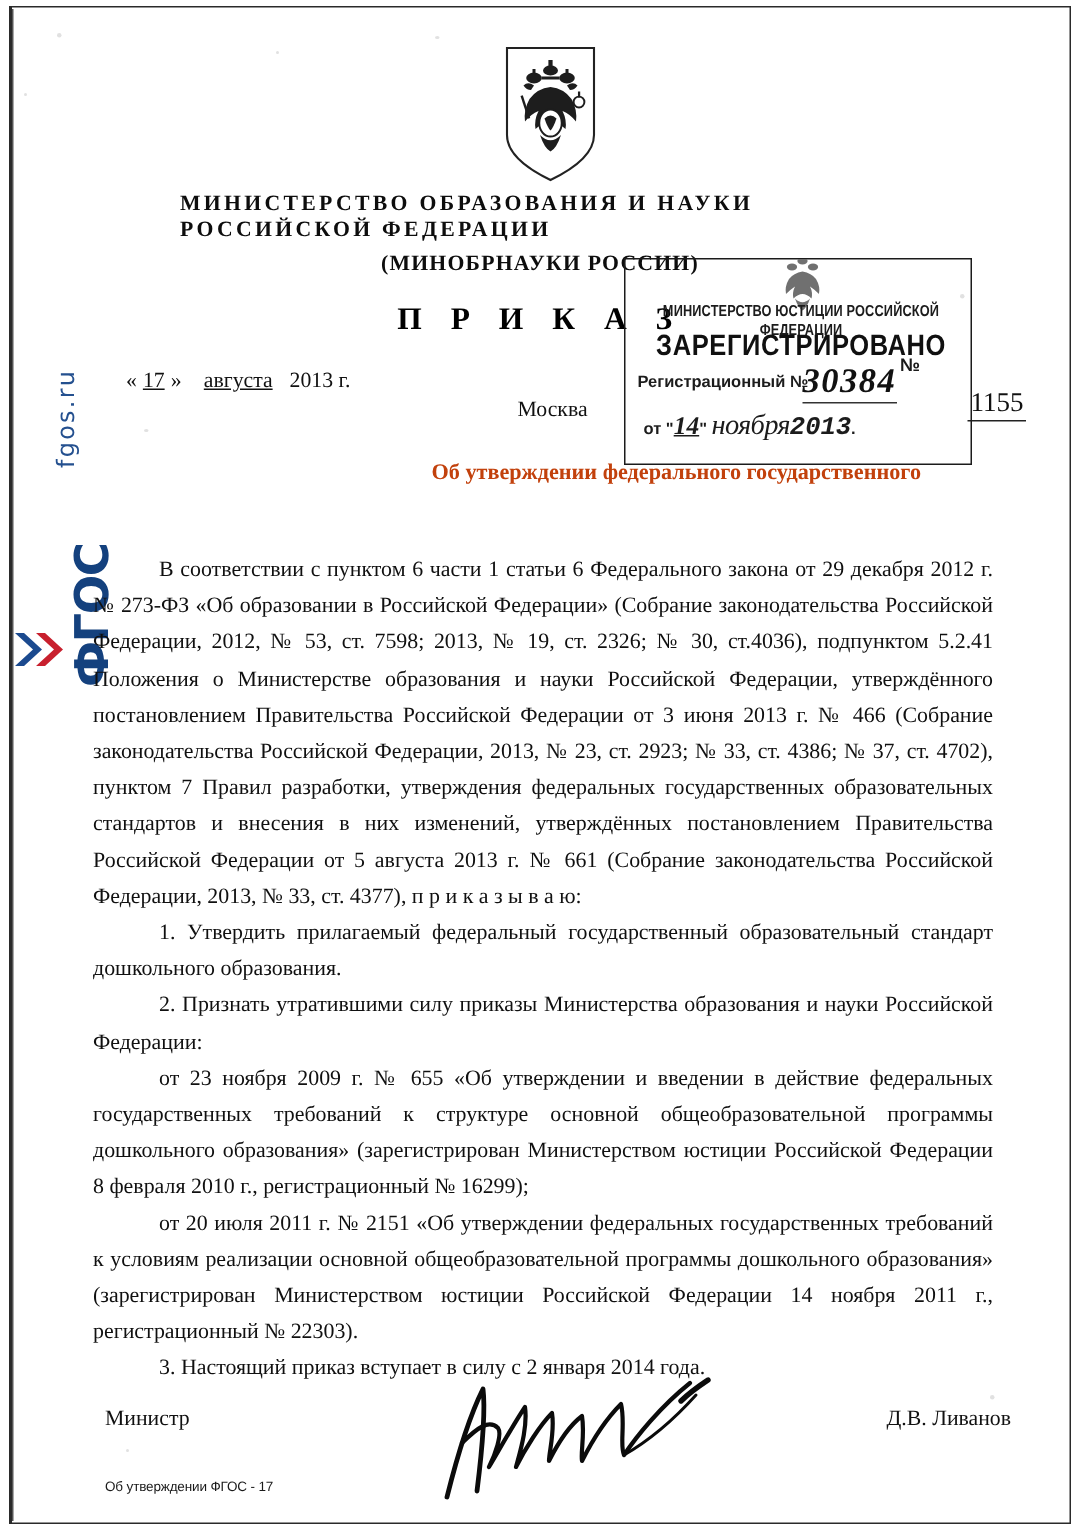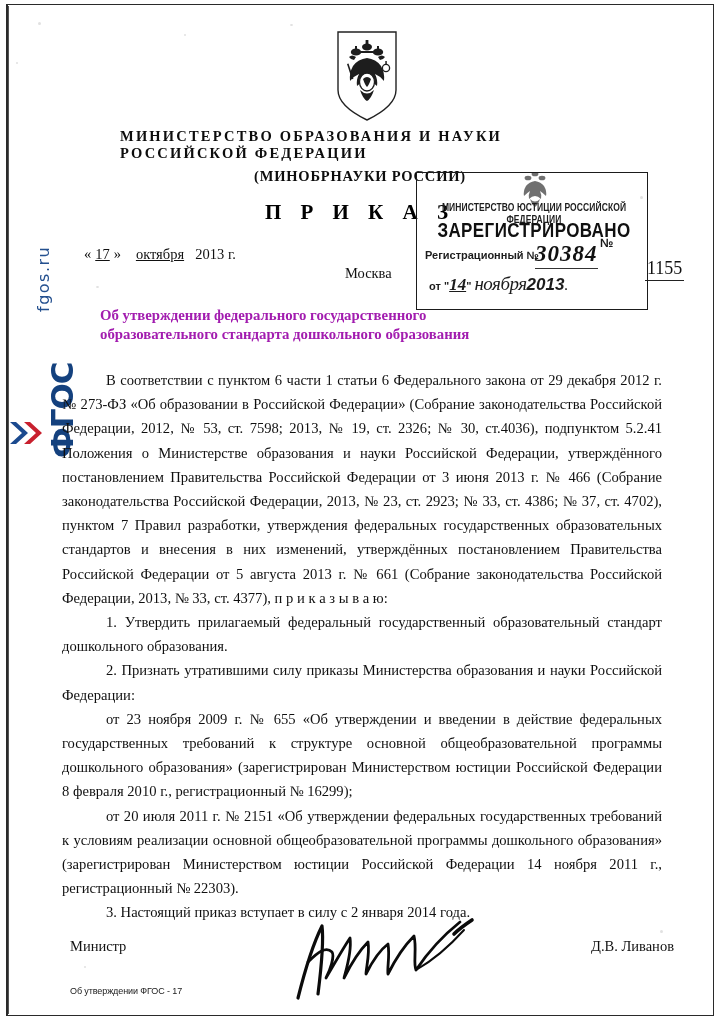--- a/index.html
+++ b/index.html
@@ -244,46 +244,46 @@
     text-decoration: underline;
   }
   .stamp-month {
     font-family: "Liberation Serif", serif;
     font-style: italic;
     font-size: 19px;
     font-weight: 400;
     letter-spacing: -0.5px;
   }
   .stamp-year {
-    font-family: Liberation Sans, sans-serif;
+    font-family: Liberation Mono, monospace;
     font-style: italic;
     font-size: 17px;
     font-weight: 700;
   }
   #stamp-no-mark {
     position: absolute;
     left: 600px;
     top: 236px;
     font-size: 12px;
     font-weight: 700;
     font-family: "Liberation Sans", sans-serif;
     color: #1a1a1a;
   }
 
   
   #doc-title {
     position: absolute;
-    left: 100px;
+    left: 114px;
     top: 306px;
     width: 500px;
-    text-align: left;
+    text-align: right;
     font-size: 14.8px;
     font-weight: 700;
     line-height: 19px;
-    color: #a21caf;
+    color: #c2410c;
   }
 
   
   #body-text {
     position: absolute;
     left: 62px;
     top: 368px;
     width: 600px;
     font-size: 14.6px;
     line-height: 24.2px;
@@ -382,21 +382,21 @@
   </svg>
 
   <div id="ministry-block">
     <div class="ministry-line">МИНИСТЕРСТВО ОБРАЗОВАНИЯ И НАУКИ</div>
     <div class="ministry-line">РОССИЙСКОЙ ФЕДЕРАЦИИ</div>
   </div>
   <div id="ministry-short">(МИНОБРНАУКИ РОССИИ)</div>
   <div id="prikaz">П Р И К А З</div>
 
   <div id="date-line">
-    <span>«</span><span class="u">17</span><span>»</span>&nbsp;&nbsp;&nbsp;<span class="u">октября</span>&nbsp;&nbsp;<span>2013 г.</span>
+    <span>«</span><span class="u">17</span><span>»</span>&nbsp;&nbsp;&nbsp;<span class="u">августа</span>&nbsp;&nbsp;<span>2013 г.</span>
   </div>
   <div id="city">Москва</div>
   <div id="doc-number">1155</div>
   <div id="stamp-no-mark">№</div>
 
   <div id="reg-stamp">
     <svg id="reg-stamp-emblem" viewBox="0 0 44 44">
       <g fill="#3a3a3a">
         <ellipse cx="22" cy="9" rx="3.4" ry="2.3"></ellipse>
         <ellipse cx="15" cy="13" rx="3.4" ry="2.3"></ellipse>
@@ -411,21 +411,20 @@
     <div class="stamp-regnum">30384</div>
     <div class="stamp-dateline">
       <span>от</span>
       "<span class="stamp-day">14</span>"
       <span class="stamp-month">ноября</span><span class="stamp-year">2013</span>.
     </div>
   </div>
 
   <div id="doc-title">
     <span>Об утверждении федерального государственного</span><br>
-    <span>образовательного стандарта дошкольного образования</span>
   </div>
 
   <div id="body-text">
     <p>В соответствии с пунктом 6 части 1 статьи 6 Федерального закона от 29 декабря 2012 г. № 273-ФЗ «Об образовании в Российской Федерации» (Собрание законодательства Российской Федерации, 2012, № 53, ст. 7598; 2013, № 19, ст. 2326; № 30, ст.4036), подпунктом 5.2.41 Положения о Министерстве образования и науки Российской Федерации, утверждённого постановлением Правительства Российской Федерации от 3 июня 2013 г. № 466 (Собрание законодательства Российской Федерации, 2013, № 23, ст. 2923; № 33, ст. 4386; № 37, ст. 4702), пунктом 7 Правил разработки, утверждения федеральных государственных образовательных стандартов и внесения в них изменений, утверждённых постановлением Правительства Российской Федерации от 5 августа 2013 г. № 661 (Собрание законодательства Российской Федерации, 2013, № 33, ст. 4377),  п р и к а з ы в а ю:</p>
     <p>1. Утвердить прилагаемый федеральный государственный образовательный стандарт дошкольного образования.</p>
     <p>2. Признать утратившими силу приказы Министерства образования и науки Российской Федерации:</p>
     <p>от 23 ноября 2009 г. № 655 «Об утверждении и введении в действие федеральных государственных требований к структуре основной общеобразовательной программы дошкольного образования» (зарегистрирован Министерством юстиции Российской Федерации 8 февраля 2010 г., регистрационный № 16299);</p>
     <p>от 20 июля 2011 г. № 2151 «Об утверждении федеральных государственных требований к условиям реализации основной общеобразовательной программы дошкольного образования» (зарегистрирован Министерством юстиции Российской Федерации 14 ноября 2011 г., регистрационный № 22303).</p>
     <p>3.  Настоящий приказ вступает в силу с 2 января 2014 года.</p>
   </div>

